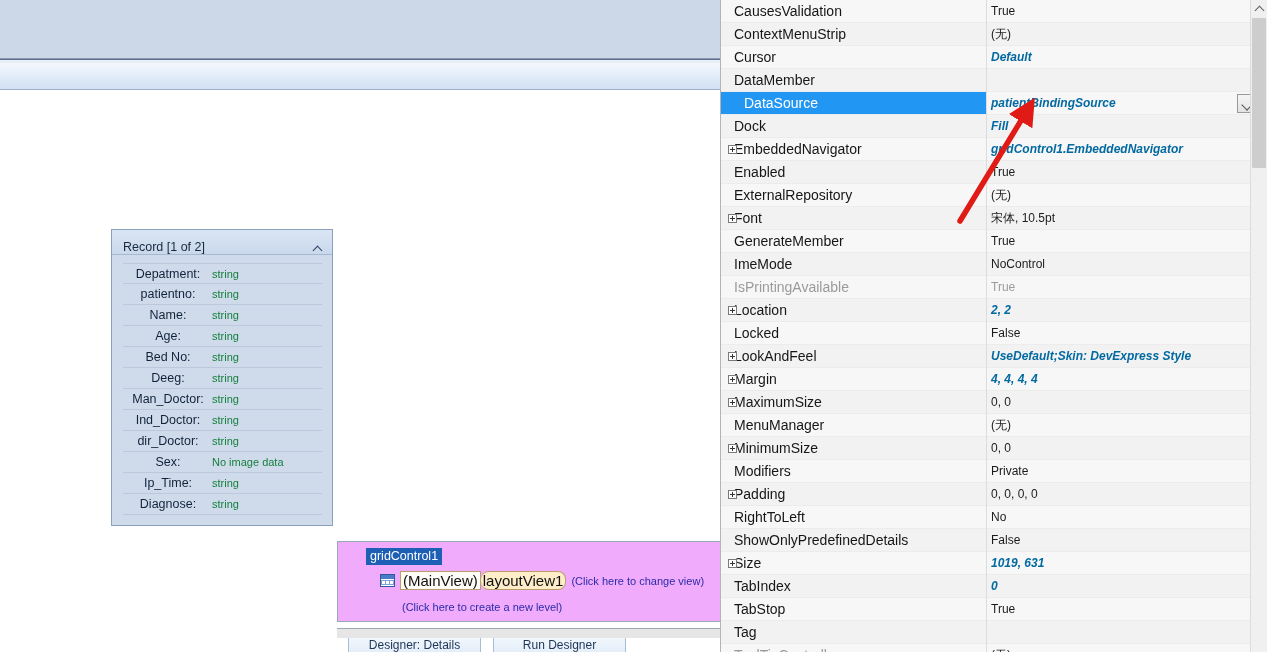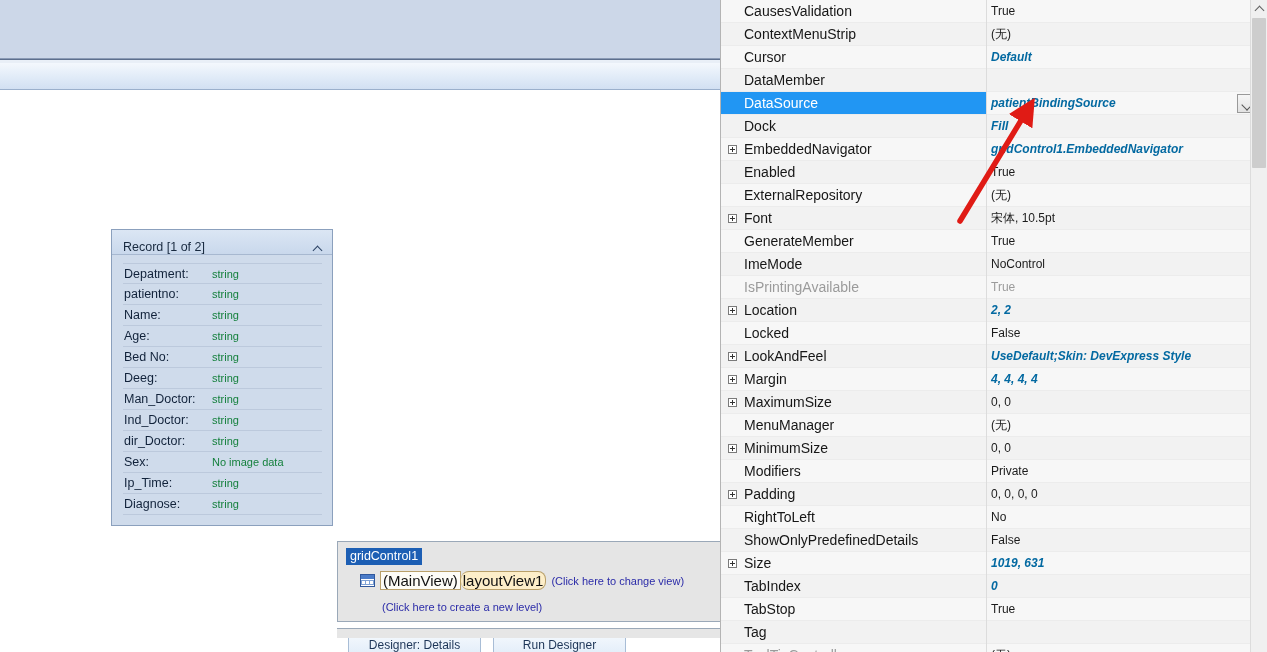--- a/index.html
+++ b/index.html
@@ -80,20 +80,21 @@
     content: "";
     position: absolute;
     left: 1px; top: 4px;
     width: 6px; height: 6px;
     border-left: 1.6px solid #2c4365;
     border-top: 1.6px solid #2c4365;
     transform: rotate(45deg);
   }
   #record-fields {
     padding: 8px 10px 10px 11px;
+    text-align: center;
   }
   .field-row {
     display: flex;
     align-items: center;
     height: 21px;
     background: #cfdbeb;
     border-bottom: 1px solid #bcc9dc;
     box-sizing: border-box;
   }
   .field-row:first-child { border-top: 1px solid #bcc9dc; }
@@ -108,24 +109,25 @@
     font-size: 11px;
     color: #15803d;
     white-space: nowrap;
   }
 
   
   #gridtag-panel {
     position: absolute;
     left: 337px; top: 541px;
     width: 383px; height: 81px;
-    background: #e5e5e5;
+    background: #f0abfc;
     border: 1px solid #9aa8b8;
     border-right: none;
     box-sizing: border-box;
+    padding-left: 20px;
   }
   #gridtag-title-wrap {
     padding: 4px 0 0 8px;
   }
   #gridtag-title {
     display: inline-block;
     background: #1d5fb4;
     color: #ffffff;
     font-size: 12.5px;
     padding: 1px 4px 2px 4px;
@@ -255,21 +257,21 @@
   .prop-expander::after {
     content: "";
     position: absolute;
     left: 3px; top: 1px;
     width: 1px; height: 5px;
     background: #333333;
   }
   .prop-name {
     width: 265px;
     flex: none;
-    padding-left: 23px;
+    padding-left: 13px;
     font-size: 14px;
     color: #161616;
     white-space: nowrap;
     overflow: hidden;
     box-sizing: border-box;
   }
   .prop-name.dim { color: #9b9b9b; }
   .prop-value {
     flex: 1;
     padding-left: 5px;

